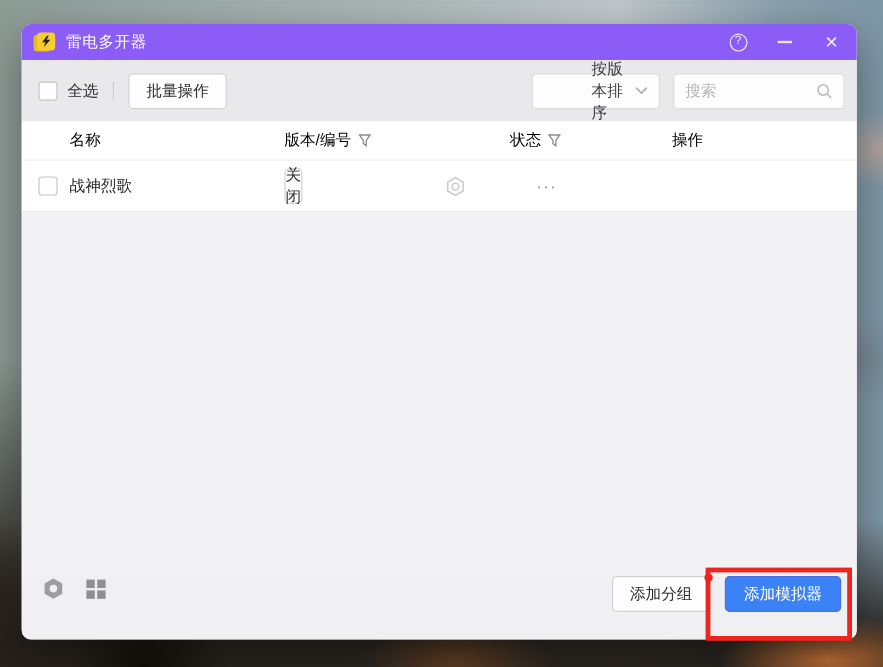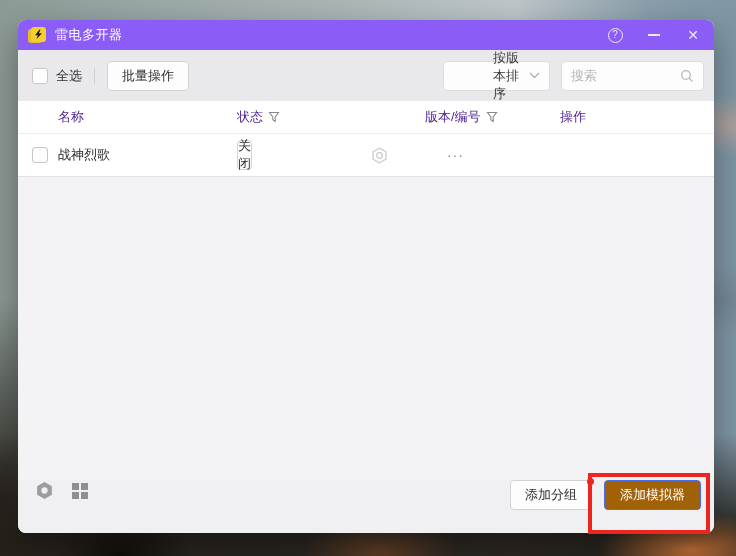--- a/index.html
+++ b/index.html
@@ -58,21 +58,21 @@
     border-radius:4px; display:flex; align-items:center; padding:0 9px; }
   .search-box input { border:none; outline:none; background:transparent; flex:1;
     font-size:13px; color:#3a3a3e; width:100px;
     font-family:"Liberation Sans","DejaVu Sans",sans-serif; }
   .search-box input::placeholder { color:#b6b6ba; }
 
   
   .grid-cols { display:grid; grid-template-columns:26px 179px 188px 135px 1fr;
     align-items:center; padding-left:14px; }
   .thead { height:33px; background:#ffffff; border-bottom:1px solid #ededef; flex:0 0 auto; }
-  .th { font-size:13px; color:#4c1d95; display:flex; align-items:center; gap:5px; }
+  .th { font-size:13px; color:#000000; display:flex; align-items:center; gap:5px; }
   .trow { height:43px; background:#ffffff; border-bottom:1px solid #e3e3e6; flex:0 0 auto; }
   .cell-name { font-size:13px; color:#26262a; }
   .cell-version { font-size:13px; color:#2a2a2e; display:flex; gap:10px; }
   .cell-status { font-size:13px; color:#7483ef; }
   .cell-ops { display:flex; align-items:center;gap:48px; }
   .close-btn { width:58px; justify-content:center; padding:0; }
   .ops-sep { width:1px; height:16px; background:#e2e2e5; margin:0 11px; }
   .icon-btn { display:flex; align-items:center; justify-content:center; cursor:pointer; }
   .more-dots { font-size:14px; color:#8e8e92; letter-spacing:1px; margin-left:10px;
     cursor:pointer; line-height:10px; }
@@ -80,21 +80,21 @@
   .main-empty { flex:1; background:#f3f3f5; }
 
   
   .footer { height:53px; display:flex; align-items:flex-start; padding:0 13px 0 16px;
     background:#f0f0f2; flex:0 0 auto; }
   .footer-left { display:flex; align-items:center; gap:16px; }
   .footer-right { margin-left:auto; display:flex; align-items:center; gap:12px; }
   .add-group { position:relative; }
   .red-dot { position:absolute; top:-3px; right:-3px; width:7px; height:7px;
     background:#e12a1e; border-radius:50%; }
-  .primary-btn { background:#a16207; border:1px solid #4a6de9; color:#ffffff;
+  .primary-btn { background:#3b82f6; border:1px solid #4a6de9; color:#ffffff;
     height:30px; padding:0 15px; }
 
   
   .annotation { position:absolute; left:588px; top:473px; width:122px; height:61px;
     border:4px solid #ee241e; pointer-events:none; }
 </style>
 </head>
 <body>
 
 <div class="desktop"></div>
@@ -143,27 +143,27 @@
       </span>
     </span>
   </div>
 
   <div class="thead grid-cols">
     <span></span>
     <span class="th">
       <span>名称</span>
     </span>
     <span class="th">
-      <span>状态</span>
+      <span>版本/编号</span>
       <svg width="12" height="12" viewBox="0 0 12 12">
         <path d="M1.5 1.5 H10.5 L7.2 6 V10.5 L4.8 8.7 V6 Z" fill="none" stroke="#8a8a8e" stroke-width="1.1"></path>
       </svg>
     </span>
     <span class="th">
-      <span>版本/编号</span>
+      <span>状态</span>
       <svg width="12" height="12" viewBox="0 0 12 12">
         <path d="M1.5 1.5 H10.5 L7.2 6 V10.5 L4.8 8.7 V6 Z" fill="none" stroke="#8a8a8e" stroke-width="1.1"></path>
       </svg>
     </span>
     <span class="th">
       <span>操作</span>
     </span>
   </div>
 
   <div class="trow grid-cols">

